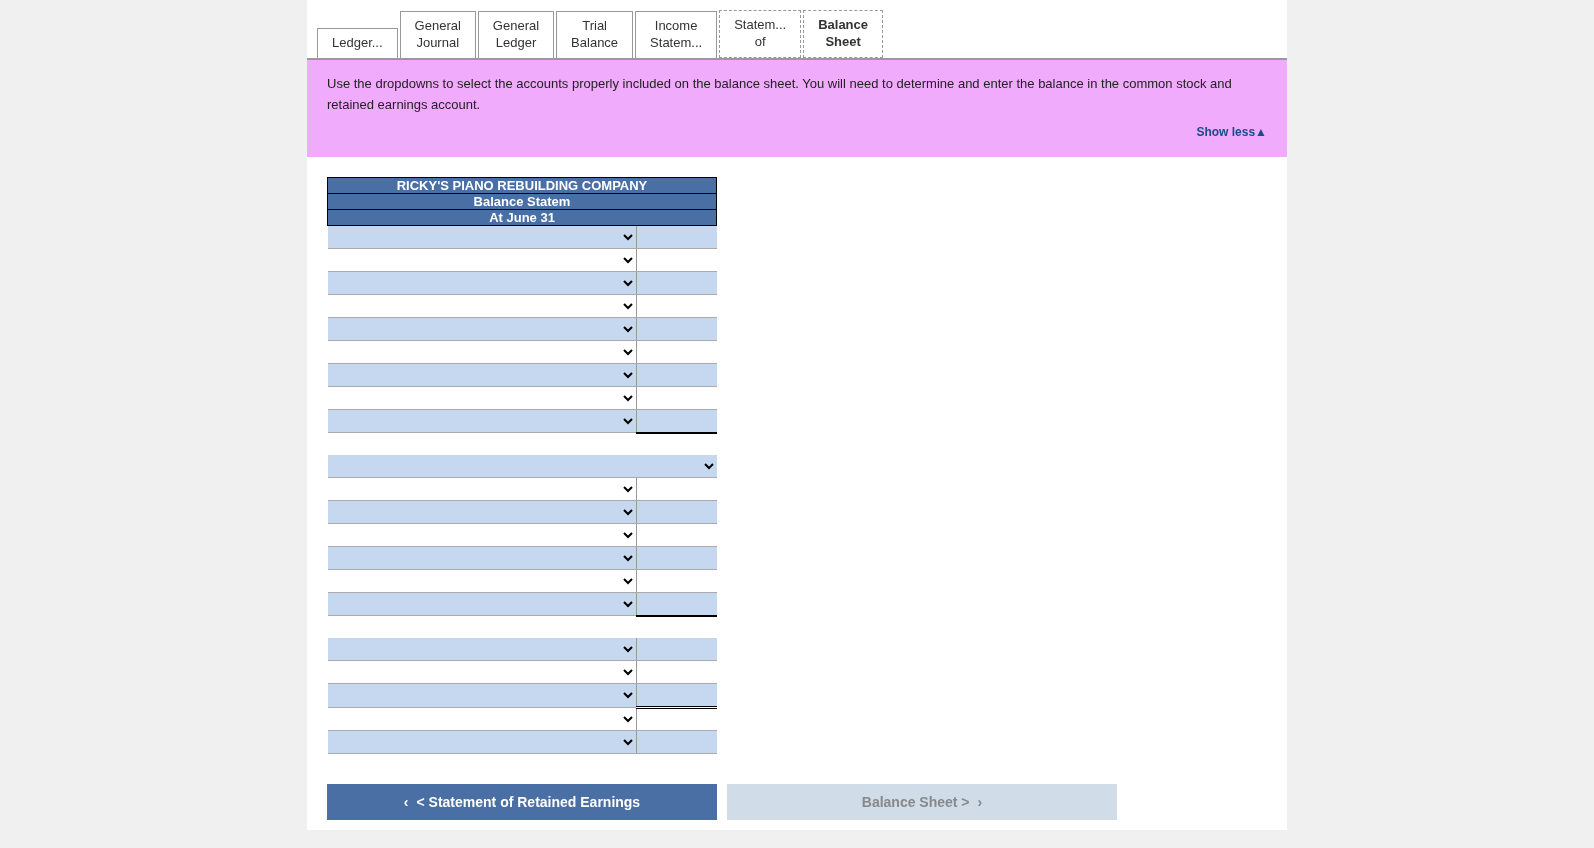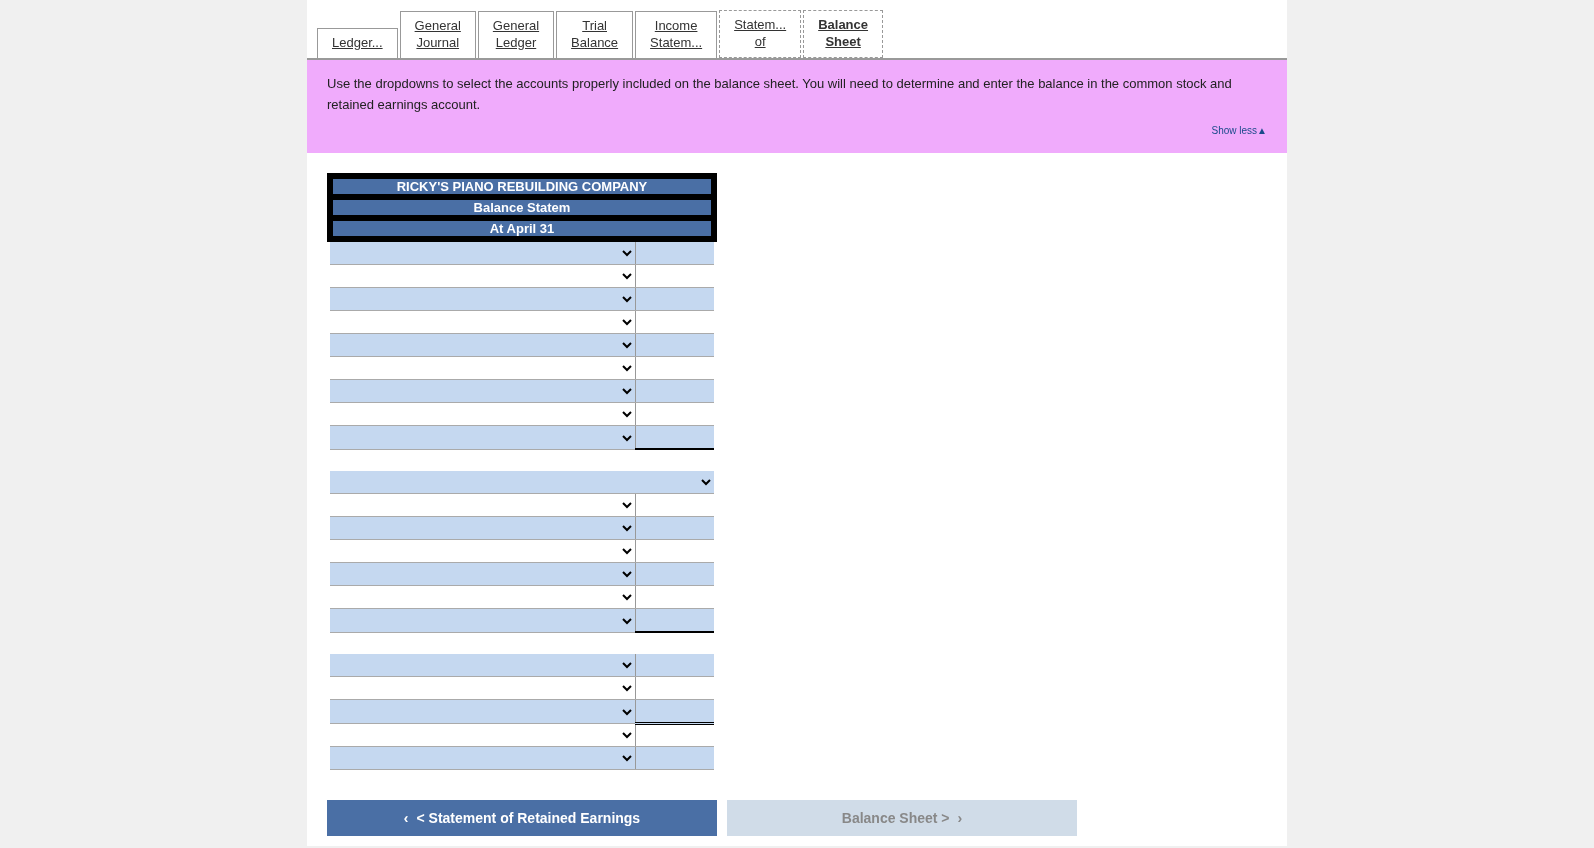--- a/index.html
+++ b/index.html
@@ -33,21 +33,20 @@
       border-bottom: none;
       padding: 6px 14px;
       margin-right: 2px;
       cursor: pointer;
       background: #fff;
       font-size: 13px;
       text-align: center;
       line-height: 1.3;
       min-width: 70px;
       color: #333;
-      text-decoration: underline;
     }
 
     .tab.active {
       border: 2px solid #4a6fa5;
       border-bottom: none;
       font-weight: bold;
       color: #333;
       background: #fff;
     }
 
@@ -60,22 +59,22 @@
       background: #f0abfc;
       padding: 14px 20px;
       font-size: 13px;
       line-height: 1.6;
       color: #222;
     }
 
     .show-less {
       text-align: right;
       color: #1a4a8a;
-      font-weight: normal;
-      font-size: 10px;
+      font-weight: bold;
+      font-size: 12px;
       cursor: pointer;
       margin-top: 8px;
     }
 
     
     .bs-wrapper {
       padding: 20px 20px 20px 20px;
     }
 
     
@@ -104,41 +103,41 @@
       background: #d0dce8;
       color: #888;
       border: none;
       padding: 10px 20px;
       font-size: 14px;
       font-weight: bold;
       cursor: pointer;
       display: flex;
       align-items: center;
       gap: 8px;
-      width: 350px;
+      width: 390px;
       justify-content: center;
     }
 
     table.bs-main {
       width: 390px;
       border-collapse: collapse;
     }
 
     table.bs-main td {
       padding: 0;
     }
 
     .header-cell {
       background: #4a6fa5;
       color: #fff;
       text-align: center;
       font-weight: bold;
       font-size: 13px;
       padding: 5px;
-      border: 6px solid #000000;
+      border: 1px solid #000000;
     }
 
     .row-blue {
       background: #c5d8f0;
     }
 
     .row-white {
       background: #fff;
     }
 
@@ -211,21 +210,21 @@
   <div class="bs-wrapper">
     <table class="bs-main">
       <thead>
         <tr>
           <td colspan="2" class="header-cell">RICKY'S PIANO REBUILDING COMPANY</td>
         </tr>
         <tr>
           <td colspan="2" class="header-cell">Balance Statem</td>
         </tr>
         <tr>
-          <td colspan="2" class="header-cell">At April 31</td>
+          <td colspan="2" class="header-cell">At June 31</td>
         </tr>
       </thead>
       <tbody>
 
         <tr class="row-blue">
           <td class="label-cell"><select><option></option></select></td>
           <td class="value-cell"><input type="text" style=""></td>
         </tr>
 
         <tr class="row-white">

